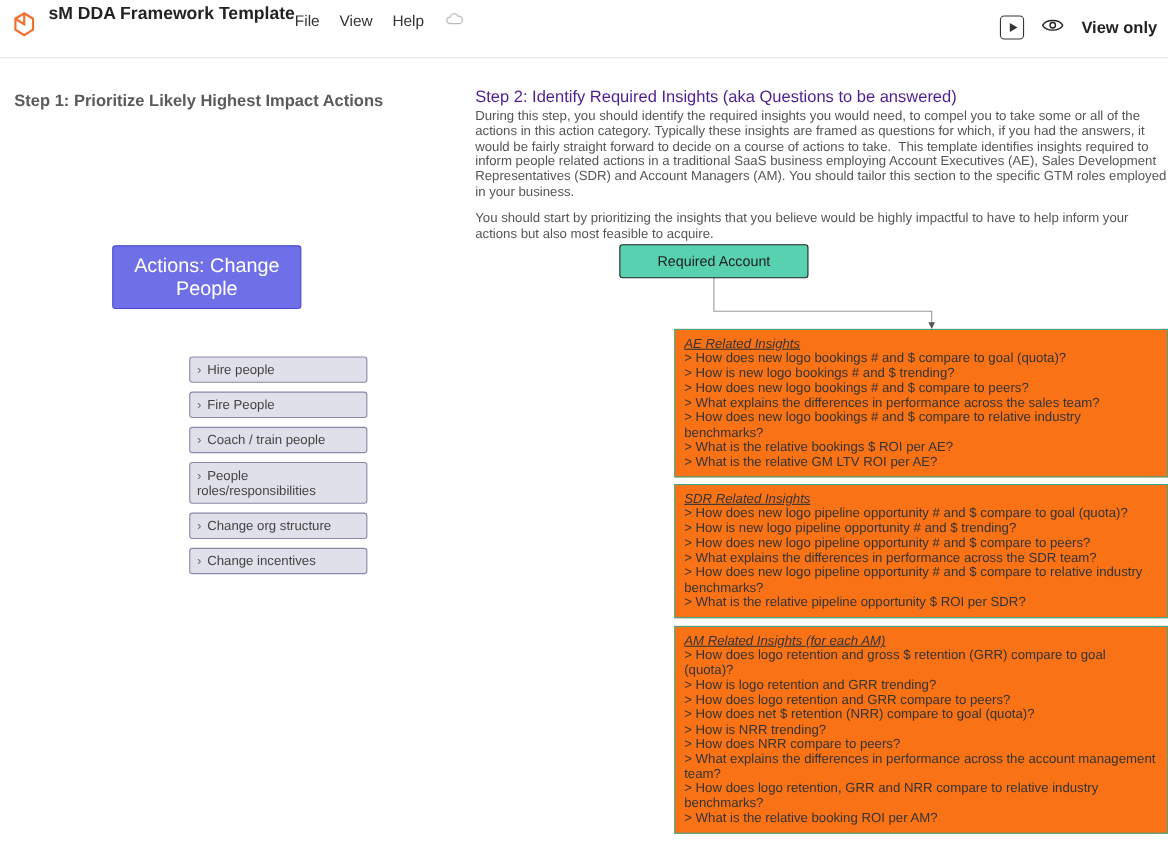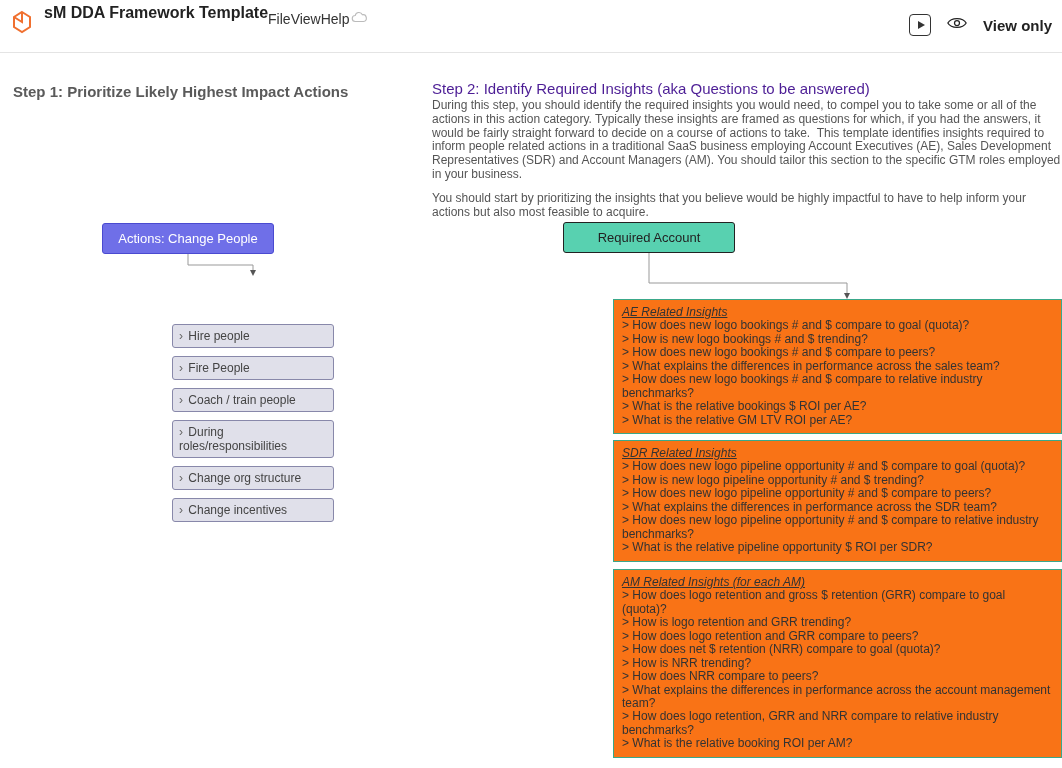--- a/index.html
+++ b/index.html
@@ -4,39 +4,39 @@
 <style>
   * { box-sizing: border-box; }
   html, body { margin:0; padding:0; font-family: -apple-system, "Helvetica Neue", Arial, sans-serif; background:#fff; color:#333; }
   body { width:1062px; height:768px; overflow:hidden; position:relative; }
 
   
   .topbar { height:53px; border-bottom:1px solid #e4e4e4; display:flex; align-items:flex-start; padding:4px 10px 0 10px; }
   .logo { width:24px; height:24px; margin-top:6px; margin-right:10px; }
   .title-area { display:flex; flex-direction:row; }
   .doc-title { font-weight:700; font-size:16px; color:#222; line-height:18px; }
-  .menus { display:flex; margin-top:6px; font-size:14px; color:#333; align-items:center; }
+  .menus { display:flex; gap:18px; margin-top:6px; font-size:14px; color:#333; align-items:center; }
   .menu-item { cursor:pointer; }
   .cloud { color:#bbb; }
   .right-controls { margin-left:auto; display:flex; align-items:center; gap:16px; margin-top:10px; }
   .icon-btn { width:22px; height:22px; border:1.5px solid #333; border-radius:4px; display:flex; align-items:center; justify-content:center; cursor:pointer; }
   .play-triangle { width:0; height:0; border-left:7px solid #333; border-top:4px solid transparent; border-bottom:4px solid transparent; margin-left:2px; }
   .eye { font-size:16px; }
   .view-only { font-weight:600; font-size:15px; color:#222; }
 
   
   .canvas { position:relative; width:100%; height:715px; overflow:hidden; }
   .step1-title { position:absolute; left:13px; top:30px; font-size:15px; font-weight:700; color:#5a5a5a; }
   .step2-title { position:absolute; left:432px; top:27px; font-size:15px; font-weight:400; color:#4c1d95; }
   .step2-body { position:absolute; left:432px; top:46px; right:0; font-size:12px; color:#555; line-height:1.15; }
   .step2-body p { margin:0 0 10px 0; white-space:pre-wrap; }
 
   
   .actions-box { position:absolute; left:102px; top:170px; width:172px; padding:7px 0; text-align:center;
-    background:#6f6fe8; border:1px solid #4a4ad0; color:#fff; font-size:13px; border-radius:3px; }
+    background:#6f6fe8; border:1px solid #4a4ad0; color:#fff; font-size:18px; border-radius:3px; }
 
   
   .action-list { position:absolute; left:172px; top:223px; width:162px;margin-top:48px; }
   .action-item { background:#e0e0ea; border:1px solid #8888aa; border-radius:3px; padding:4px 6px; margin-bottom:8px;
     font-size:12px; color:#444; cursor:default; }
   .ai-arrow { color:#666; margin-right:2px; }
 
   
   .insights-box { position:absolute; left:563px; top:169px; width:172px; padding:7px 0; text-align:center;
     background:#58d1b0; border:1.5px solid #222; color:#222; font-size:13px; border-radius:3px; }
@@ -108,21 +108,21 @@
     <p>During this step, you should identify the required insights you would need, to compel you to take some or all of the actions in this action category. Typically these insights are framed as questions for which, if you had the answers, it would be fairly straight forward to decide on a course of actions to take.  This template identifies insights required to inform people related actions in a traditional SaaS business employing Account Executives (AE), Sales Development Representatives (SDR) and Account Managers (AM). You should tailor this section to the specific GTM roles employed in your business.</p>
     <p>You should start by prioritizing the insights that you believe would be highly impactful to have to help inform your actions but also most feasible to acquire.</p>
   </div>
 
   <div class="actions-box">Actions: Change People</div>
 
   <div class="action-list" id="action-list">
       <div class="action-item"><span class="ai-arrow">›</span><span> Hire people</span></div>
       <div class="action-item"><span class="ai-arrow">›</span><span> Fire People</span></div>
       <div class="action-item"><span class="ai-arrow">›</span><span> Coach / train people</span></div>
-      <div class="action-item"><span class="ai-arrow">›</span><span> During roles/responsibilities</span></div>
+      <div class="action-item"><span class="ai-arrow">›</span><span> People roles/responsibilities</span></div>
       <div class="action-item"><span class="ai-arrow">›</span><span> Change org structure</span></div>
       <div class="action-item"><span class="ai-arrow">›</span><span> Change incentives</span></div>
     </div>
 
   <div class="insights-box">Required Account</div>
 
   <div class="insight-block ib1" id="ib0"><span class="insight-title">AE Related Insights</span><span class="insight-line">&gt; How does new logo bookings # and $ compare to goal (quota)?</span><span class="insight-line">&gt; How is new logo bookings # and $ trending?</span><span class="insight-line">&gt; How does new logo bookings # and $ compare to peers?</span><span class="insight-line">&gt; What explains the differences in performance across the sales team?</span><span class="insight-line">&gt; How does new logo bookings # and $ compare to relative industry benchmarks?</span><span class="insight-line">&gt; What is the relative bookings $ ROI per AE?</span><span class="insight-line">&gt; What is the relative GM LTV ROI per AE?</span></div>
   <div class="insight-block ib2" id="ib1"><span class="insight-title">SDR Related Insights</span><span class="insight-line">&gt; How does new logo pipeline opportunity # and $ compare to goal (quota)?</span><span class="insight-line">&gt; How is new logo pipeline opportunity # and $ trending?</span><span class="insight-line">&gt; How does new logo pipeline opportunity # and $ compare to peers?</span><span class="insight-line">&gt; What explains the differences in performance across the SDR team?</span><span class="insight-line">&gt; How does new logo pipeline opportunity # and $ compare to relative industry benchmarks?</span><span class="insight-line">&gt; What is the relative pipeline opportunity $ ROI per SDR?</span></div>
   <div class="insight-block ib3" id="ib2"><span class="insight-title">AM Related Insights (for each AM)</span><span class="insight-line">&gt; How does logo retention and gross $ retention (GRR) compare to goal (quota)?</span><span class="insight-line">&gt; How is logo retention and GRR trending?</span><span class="insight-line">&gt; How does logo retention and GRR compare to peers?</span><span class="insight-line">&gt; How does net $ retention (NRR) compare to goal (quota)?</span><span class="insight-line">&gt; How is NRR trending?</span><span class="insight-line">&gt; How does NRR compare to peers?</span><span class="insight-line">&gt; What explains the differences in performance across the account management team?</span><span class="insight-line">&gt; How does logo retention, GRR and NRR compare to relative industry benchmarks?</span><span class="insight-line">&gt; What is the relative booking ROI per AM?</span></div>
 

